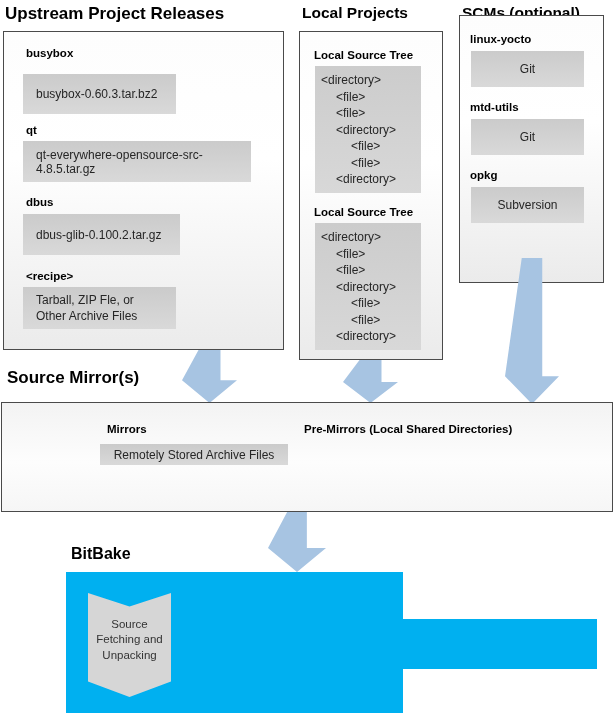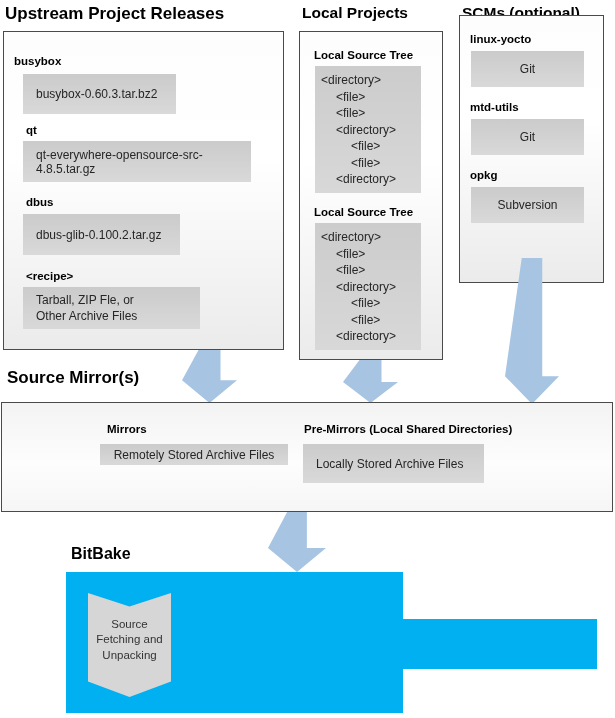--- a/index.html
+++ b/index.html
@@ -42,34 +42,34 @@
              display:flex; flex-direction:column; align-items:center; justify-content:center;
              padding-bottom:10px; font-size:11.5px; line-height:15.5px; color:#333; text-align:left; }
 </style>
 </head>
 <body>
 
 <div class="canvas">
 
   <div class="heading h17" style="left:5px;top:4px;">Upstream Project Releases</div>
   <div class="panel" style="left:3px;top:31px;width:281px;height:319px;">
-    <div class="item-label" style="left:10px;top:15px;margin-top:8px;">busybox</div>
+    <div class="item-label" style="left:22px;top:15px;">busybox</div>
     <div class="gray-box padL" style="left:19px;top:42px;width:153px;height:40px;">
       <span>busybox-0.60.3.tar.bz2</span>
     </div>
     <div class="item-label" style="left:22px;top:92px;">qt</div>
     <div class="gray-box padL" style="left:19px;top:109px;width:228px;height:41px;">
       <span>qt-everywhere-opensource-src-4.8.5.tar.gz</span>
     </div>
     <div class="item-label" style="left:22px;top:164px;">dbus</div>
     <div class="gray-box padL" style="left:19px;top:182px;width:157px;height:41px;">
       <span>dbus-glib-0.100.2.tar.gz</span>
     </div>
     <div class="item-label" style="left:22px;top:238px;">&lt;recipe&gt;</div>
-    <div class="gray-box padL" style="left:19px;top:255px;width:177px;height:42px;line-height:16px;">
+    <div class="gray-box padL" style="left:19px;top:255px;width:153px;height:42px;line-height:16px;">
       <span>Tarball, ZIP Fle, or</span>
       <span>Other Archive Files</span>
     </div>
   </div>
 
   <div class="heading h15" style="left:302px;top:4px;">Local Projects</div>
   <div class="panel" style="left:299px;top:31px;width:144px;height:329px;">
     <div class="item-label" style="left:14px;top:17px;">Local Source Tree</div>
     <div class="tree" style="left:15px;top:34px;width:106px;height:127px;">
       <div class="ind0">&lt;directory&gt;</div>
@@ -112,23 +112,20 @@
   <div class="arrow arrow-2" style="left:343px;top:360px;width:55px;height:43px;"></div>
   <div class="arrow arrow-3" style="left:505px;top:258px;width:54px;height:146px;"></div>
 
   <div class="heading h17" style="left:7px;top:368px;">Source Mirror(s)</div>
   <div class="panel panel-mirror" style="left:1px;top:402px;width:612px;height:110px;">
     <div class="item-label" style="left:105px;top:20px;">Mirrors</div>
     <div class="gray-box ctr" style="left:98px;top:41px;width:188px;height:21px;">
       <span>Remotely Stored Archive Files</span>
     </div>
     <div class="item-label" style="left:302px;top:20px;">Pre-Mirrors (Local Shared Directories)</div>
-    <div class="gray-box padL" style="left:301px;top:41px;width:181px;height:39px;">
-      <span>Locally Stored Archive Files</span>
-    </div>
   </div>
 
   <div class="arrow arrow-4" style="left:268px;top:512px;width:58px;height:60px;"></div>
 
   <div class="heading h16" style="left:71px;top:545px;">BitBake</div>
   <div class="cyan" style="left:66px;top:572px;width:337px;height:141px;"></div>
   <div class="cyan" style="left:403px;top:619px;width:194px;height:50px;"></div>
   <div class="chevron">
     <span>Source</span>
     <span>Fetching and</span>

